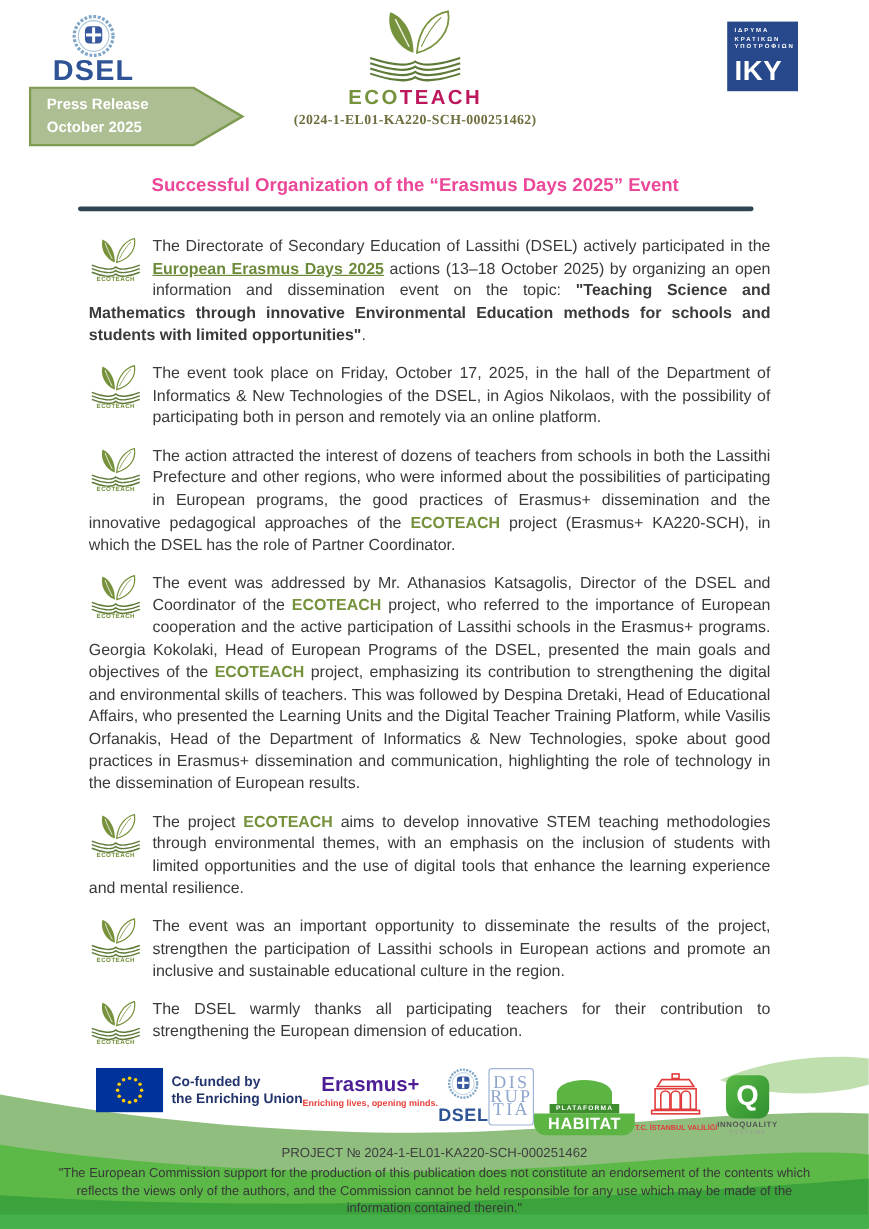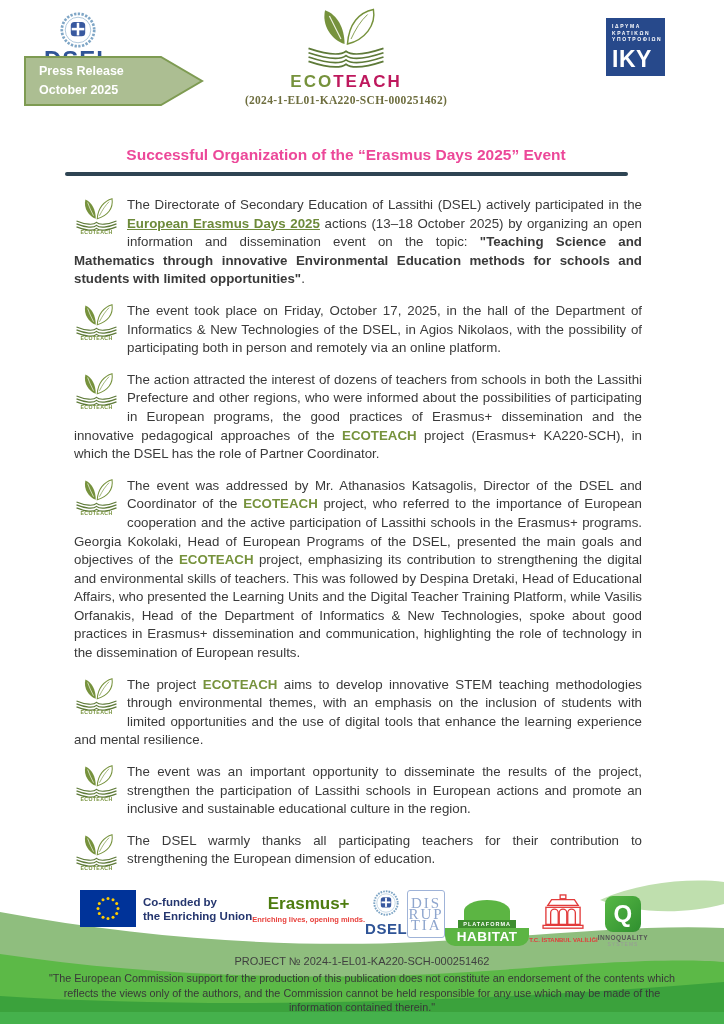--- a/index.html
+++ b/index.html
@@ -4,21 +4,21 @@
 <style>
   html,body { margin:0; padding:0; }
   body { width:724px; height:1024px; background:#ffffff; font-family:"Liberation Sans", sans-serif; overflow:hidden; }
   .page { position:relative; width:692px; height:1024px; background:#fff; }
 
   
   .header { position:relative; height:142px; }
   .dsel-block { position:absolute; left:40px; top:12px; width:76px; text-align:center; }
   .dsel-block svg { display:block; margin:0 auto; }
   .dsel-text { font-size:24px; font-weight:bold; color:#2F5496; letter-spacing:1px; line-height:24px; }
-  .banner { position:absolute; left:24px; top:56px; width:180px; height:50px; }
+  .banner { position:absolute; left:24px; top:72px; width:180px; height:50px; }
   .banner svg.arrow { position:absolute; left:0; top:0; }
   .banner-text { position:absolute; left:15px; top:6px; color:#fff; font-size:12.5px; font-weight:bold; line-height:19px; }
   .eco-center { position:absolute; left:50%; transform:translateX(-50%); top:8px; width:260px; text-align:center; }
   .eco-center svg { display:block; margin:0 auto; }
   .eco-word { font-size:17px; font-weight:bold; letter-spacing:2px; margin-top:2px; }
   .eco-word .eco { color:#76923C; }
   .eco-word .teach { color:#be185d; }
   .eco-code { font-family:"Liberation Serif", serif; font-size:11.5px; font-weight:bold; color:#6E6E3F; margin-top:2px; letter-spacing:0.3px; }
   .iky { position:absolute; right:27px; top:18px; width:50px; height:50px; background:#27498B; color:#fff; padding:5px 3px 3px 6px; }
   .iky-small div { font-size:5px; font-weight:bold; letter-spacing:1.6px; line-height:6.5px; }
@@ -37,21 +37,21 @@
   .seg-gb { font-weight:bold; color:#76923C; }
   .seg-link { font-weight:bold; color:#6D8A3A; text-decoration:underline; }
 
   
   .footer { position:absolute; left:0; bottom:0; width:724px; height:150px; }
   .waves { position:absolute; left:0; top:0; width:724px; height:150px; z-index:0; }
   .logo-row { position:relative; z-index:2; display:flex; justify-content:center; align-items:flex-start; padding:16px 22px 0 26px; height:62px; }
   .eu-group { display:flex; align-items:center; gap:7px; }
   .eu-text { color:#24356E; font-size:11.5px; font-weight:bold; line-height:14px; }
   .erasmus { text-align:center; margin-top:4px; }
-  .erasmus-name { color:#4d7c0f; font-size:17px; font-weight:bold; }
+  .erasmus-name { color:#4c1d95; font-size:17px; font-weight:bold; }
   .erasmus-tag { color:#E8413C; font-size:7.5px; font-weight:bold; margin-top:1px; }
   .dsel-foot { text-align:center; }
   .dsel-foot-text { color:#2F5496; font-size:15px; font-weight:bold; letter-spacing:0.5px; }
   .disruptia { width:36px; height:46px; border:1.4px solid #9FB3D8; border-radius:3px; display:flex; flex-direction:column; justify-content:center; align-items:center; background:#fff; }
   .disruptia span { font-family:Liberation Serif, serif; font-size:15px; color:#8FA6CE; letter-spacing:2px; line-height:11px; }
   .habitat { width:84px; text-align:center; margin-top:10px; }
   .habitat-tree { width:46px; height:22px; background:#5CB543; border-radius:50% 50% 0 0; margin:0 auto -2px auto; }
   .habitat-band { background:#3E8E2E; color:#fff; font-size:5.5px; font-weight:bold; letter-spacing:1px; padding:1px 0; width:58px; margin:0 auto; }
   .habitat-name { background:#5CB543; color:#fff; font-size:13.5px; font-weight:bold; letter-spacing:0.5px; padding:1px 0 2px 0; border-radius:0 0 10px 10px; }
   .istanbul { text-align:center; margin-top:4px; }

